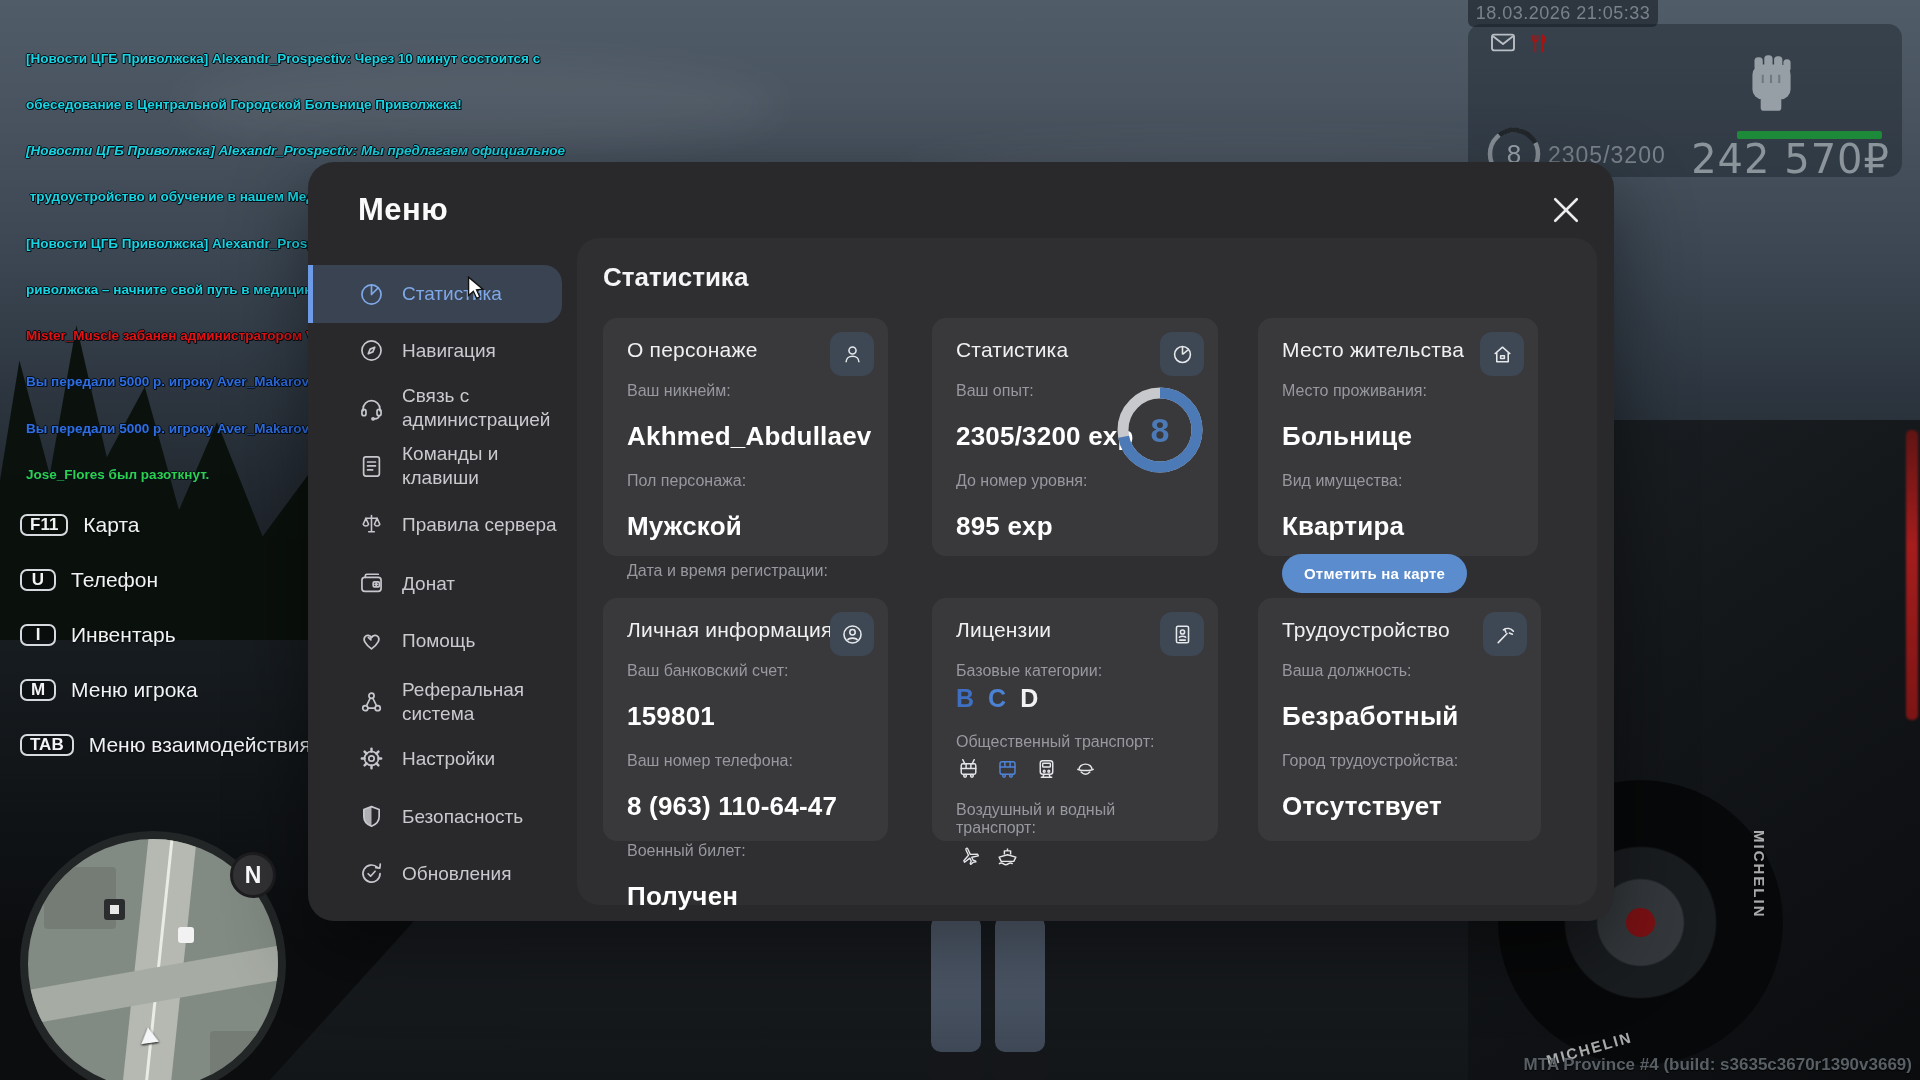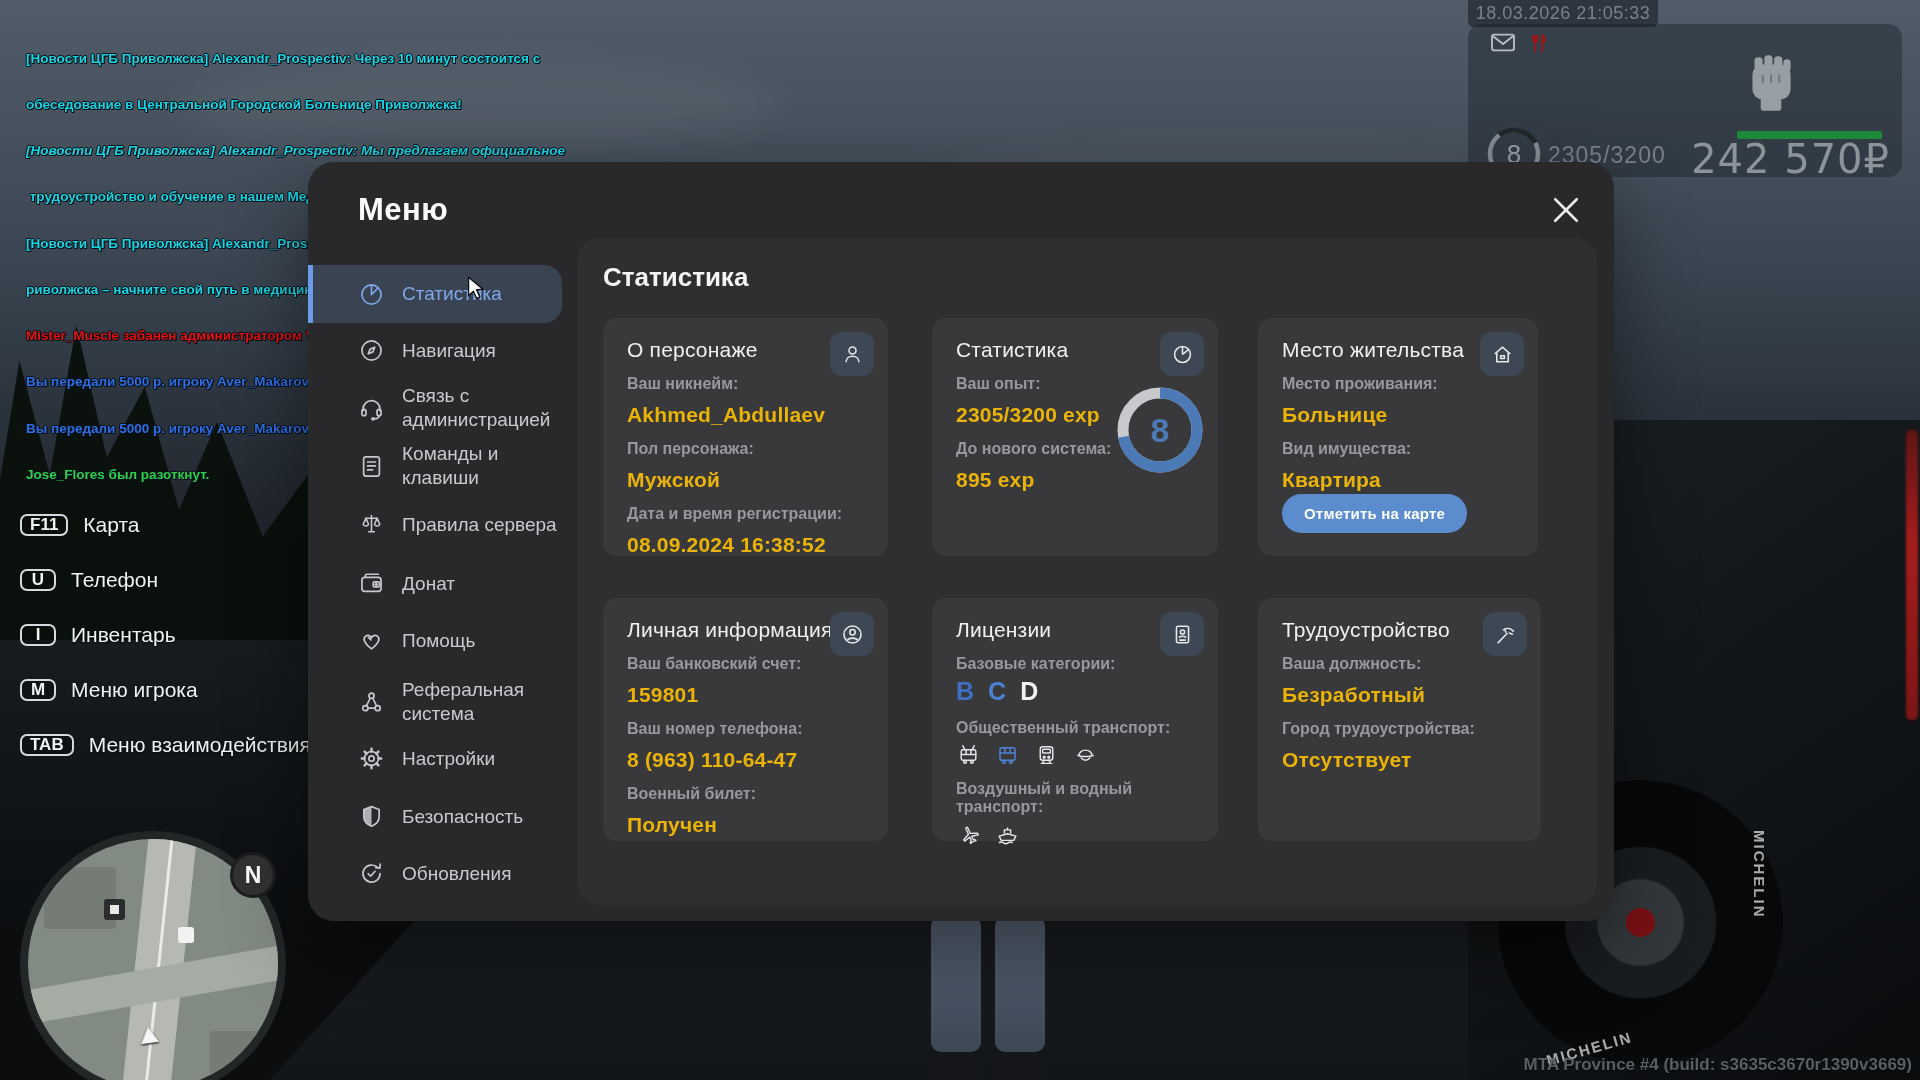--- a/index.html
+++ b/index.html
@@ -85,31 +85,31 @@
     border-left:5px solid #6d9be8;border-radius:0 18px 18px 0;box-sizing:border-box;
     display:flex;align-items:center;gap:17px;padding-left:45px;cursor:pointer;}
   .side-active-pill .lbl{font-size:19px;color:#7ea8e8;}
   .side-active-pill svg{color:#7ea8e8;}
   .content{position:absolute;left:269px;top:76px;width:1020px;height:667px;background:#2f2f32;border-radius:22px;}
   .content-heading{position:absolute;left:26px;top:24px;font-size:26px;font-weight:bold;color:#f5f5f7;}
   .card{position:absolute;background:#39393c;border-radius:14px;box-sizing:border-box;padding:20px 24px;}
   .card .badge{position:absolute;top:14px;right:14px;width:44px;height:44px;border-radius:12px;background:#3e4754;
     display:flex;align-items:center;justify-content:center;}
   .card-title{font-size:21px;color:#eef0f2;letter-spacing:.2px;}
-  .f-label{font-size:16px;color:#97999f;margin-top:13px;font-weight:bold;}
-  .f-value{font-size:21px;font-weight:bold;color:#eab308;margin-top:10px;letter-spacing:.2px;}
+  .f-label{font-size:16px;color:#97999f;margin-top:20px;}
+  .f-value{font-size:26px;font-weight:bold;color:#ffffff;margin-top:21px;letter-spacing:.2px;}
   .card1{left:26px;top:80px;width:285px;height:238px;}
   .card2{left:355px;top:80px;width:286px;height:238px;}
   .card3{left:681px;top:80px;width:280px;height:238px;}
   .card4{left:26px;top:360px;width:285px;height:243px;}
   .card5{left:355px;top:360px;width:286px;height:243px;}
   .card6{left:681px;top:360px;width:283px;height:243px;}
   .card2 .fields{width:180px;}
   .ring-wrap{position:absolute;left:184px;top:68px;width:88px;height:88px;}
-  .map-btn{display:inline-block;margin-top:2px;padding:11px 22px;border-radius:20px;background:#5b8ccd;color:#fff;
+  .map-btn{display:inline-block;margin-top:12px;padding:11px 22px;border-radius:20px;background:#5b8ccd;color:#fff;
     font-size:15px;font-weight:bold;cursor:pointer;letter-spacing:.2px;}
   .cat-row{display:flex;gap:14px;margin-top:4px;font-size:25px;font-weight:bold;}
   .icon-row{display:flex;gap:14px;margin-top:5px;align-items:center;}
   .icon-row .ticon{color:#e4e6e9;display:flex;}
   
   .cursor{position:absolute;left:465px;top:276px;z-index:60;}
   .build{position:absolute;right:8px;bottom:5px;color:#61686f;font-size:17px;font-weight:bold;opacity:.9;
     text-shadow:0 1px 1px #000;}
 </style>
 </head>
@@ -343,21 +343,21 @@
         <div class="badge">
           <svg width="25" height="25" viewBox="0 0 24 24" fill="none" stroke="#e6e8ea" stroke-width="1.5">
               <circle cx="12" cy="12" r="7.6"></circle>
               <path d="M12 12 V4.8 M12 12 L17.3 7.5"></path>
             </svg>
         </div>
         <div class="card-title">Статистика</div>
         <div class="fields">
           <div class="f-label">Ваш опыт:</div>
           <div class="f-value">2305/3200 exp</div>
-          <div class="f-label">До нового система:</div>
+          <div class="f-label">До номер уровня:</div>
           <div class="f-value">895 exp</div>
         </div>
         <div class="ring-wrap">
           <svg width="88" height="88" viewBox="0 0 88 88">
             <circle cx="44" cy="44" r="37" fill="none" stroke="#c7c9cd" stroke-width="11"></circle>
             <circle cx="44" cy="44" r="37" fill="none" stroke="#4c7ab7" stroke-width="11" transform="rotate(-90 44 44)" stroke-dasharray="167.38405658326417 65.09379978238051"></circle>
             <text x="44" y="56" text-anchor="middle" font-size="34" font-weight="bold" fill="#4c7ab7">8</text>
           </svg>
         </div>
       </div>

